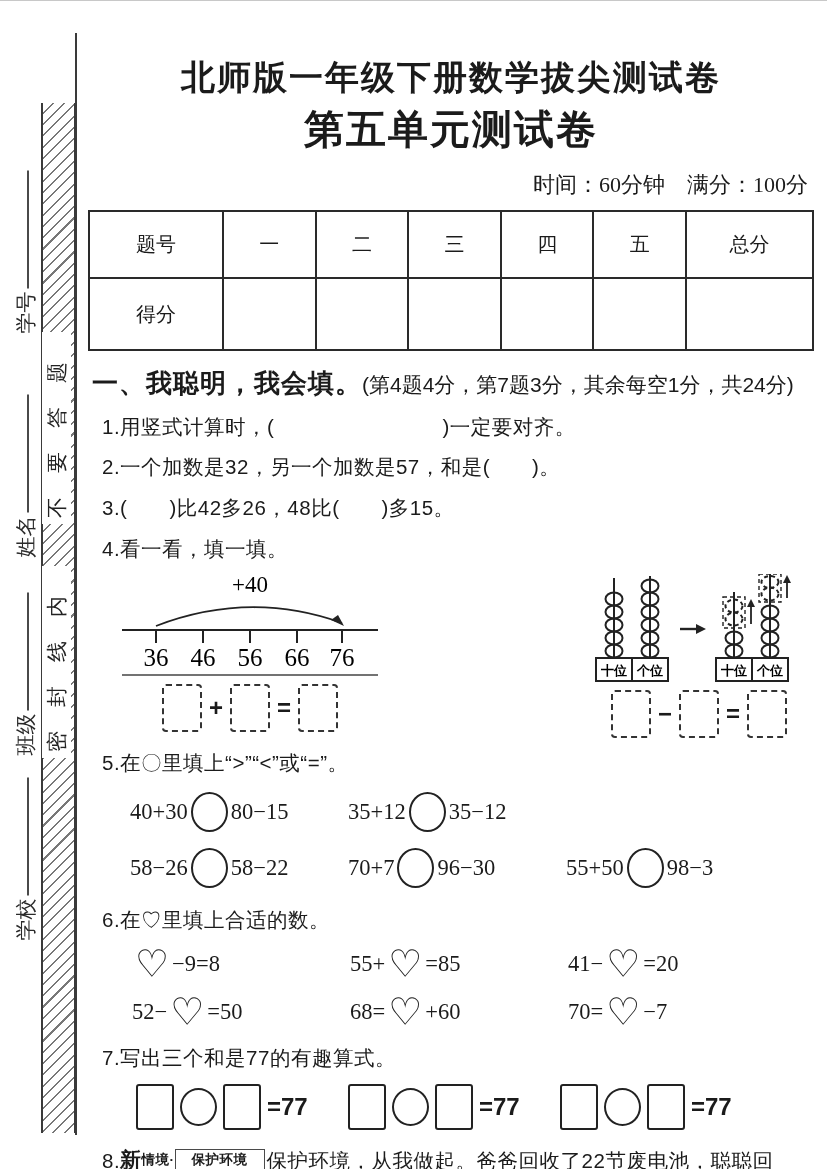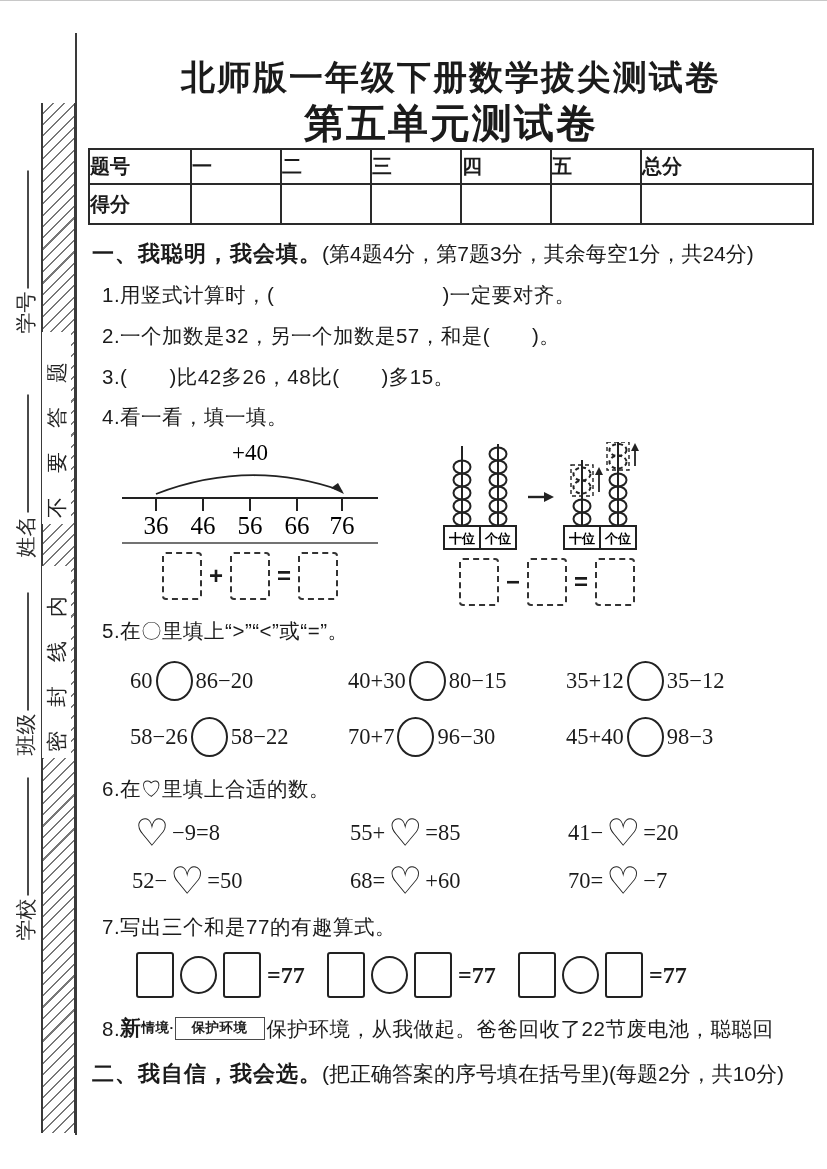--- a/index.html
+++ b/index.html
@@ -22,48 +22,48 @@
   .seal-text span{background:#fff;padding:3px 6px;}
   .seal-text .grp1{margin-right:42px;}
   .seal-field{
     position:absolute;transform:translate(-50%,-50%) rotate(-90deg);
     white-space:nowrap;font-size:21px;color:#2a2a2a;
   }
   .fill-line{display:inline-block;width:118px;height:2px;background:#4a4a4a;vertical-align:4px;margin-left:3px;}
   
   .content{position:absolute;left:88px;top:0;width:726px;padding-top:56px;}
   .title1{margin:0;text-align:center;font-family:"Liberation Serif", serif;font-weight:700;font-size:34px;line-height:1.3;letter-spacing:2px;}
-  .title2{margin:0;text-align:center;font-family:"Liberation Serif", serif;font-weight:700;font-size:40px;line-height:1.2;letter-spacing:2px;}
+  .title2{margin:6px;text-align:center;font-family:"Liberation Serif", serif;font-weight:700;font-size:40px;line-height:1.2;letter-spacing:2px;}
   .meta{margin:16px 6px 10px 0;text-align:right;font-size:22px;font-family:"Liberation Serif", serif;}
   table.score{width:100%;border-collapse:collapse;margin-bottom:8px;}
-  table.score td{border:2px solid #2a2a2a;text-align:left;font-size:20px;padding:0;font-weight:bold;}
+  table.score td{border:2px solid #2a2a2a;text-align:center;font-size:20px;padding:16px;}
   table.score tr.hd td{height:33px;}
   table.score tr.sc td{height:38px;border-radius:9px;}
   td.c0{width:100px;}
   .sec-head{font-size:21px;margin:14px 0 2px 4px;line-height:1.4;}
-  .sec-head b{font-size:22px;letter-spacing:1px;}
+  .sec-head b{font-size:26px;letter-spacing:1px;}
   .q{font-size:20.5px;margin:9px 0;padding-left:14px;line-height:1.55;letter-spacing:0.5px;}
   .q2line{padding-left:44px;margin-top:2px;}
   
-  .fig-row{display:flex;align-items:flex-start;margin:3px 0 6px 28px;gap:48px;}
+  .fig-row{display:flex;align-items:flex-start;margin:3px 0 6px 28px;gap:48px;justify-content:space-between;}
   .fig-col{display:flex;flex-direction:column;align-items:center;}
   .eq{display:flex;align-items:center;gap:7px;font-size:24px;margin-top:4px;}
   .eq-box{width:36px;height:44px;border:2px dashed #333;border-radius:4px;}
   .eq-op{font-weight:700;}
   
   .cmp-row{display:flex;margin:14px 0 16px 42px;}
   .cmp-item{width:218px;display:flex;align-items:center;font-size:22.5px;font-family:"Liberation Serif", serif;}
   .cmp-circle{display:inline-block;width:33px;height:36px;border:2px solid #222;border-radius:50%;margin:0 3px;flex:none;}
   
   .heart-row{display:flex;margin:10px 0 12px 44px;}
   .heart-item{width:218px;display:flex;align-items:center;font-size:22.5px;font-family:"Liberation Serif", serif;}
   .heart{font-size:38px;line-height:36px;margin:0 3px;font-family:"DejaVu Sans", sans-serif;}
   
   .q7-row{display:flex;margin:10px 0 14px 48px;}
-  .q7-group{width:191px;display:flex;align-items:center;gap:6px;font-size:24px;font-family:Liberation Serif, serif;}
+  .q7-group{width:212px;display:flex;align-items:center;gap:6px;font-size:24px;font-family:Liberation Sans, sans-serif;}
   .sq-box{width:34px;height:42px;border:2px solid #222;border-radius:3px;flex:none;}
   .circ-box{width:33px;height:34px;border:2px solid #222;border-radius:50%;flex:none;}
   .q7-res{font-weight:600;}
   
   .badge{display:inline-flex;align-items:center;margin-right:2px;vertical-align:1px;}
   .badge-strong{font-size:21px;font-weight:700;}
   .badge-small{font-size:13.5px;font-weight:700;}
   .badge-boxed{font-size:13.5px;font-weight:700;border:1.5px solid #4a4a4a;padding:0 16px;}
   svg text{font-family:"Liberation Serif", serif;}
   svg .cjk{font-family:"Liberation Sans", sans-serif;}
@@ -88,20 +88,21 @@
 <div class="seal-field" style="left:26px;top:674px;">
   <span>班级</span><span class="fill-line"></span>
 </div>
 <div class="seal-field" style="left:26px;top:859px;">
   <span>学校</span><span class="fill-line"></span>
 </div>
 
 <div class="content">
   <h1 class="title1">北师版一年级下册数学拔尖测试卷</h1>
   <h2 class="title2">第五单元测试卷</h2>
+  <div class="meta">时间：60分钟　满分：100分</div>
 
   <table class="score">
     <tbody>
         <tr class="hd">
       <td class="c0">题号</td>
       <td>一</td>
       <td>二</td>
       <td>三</td>
       <td>四</td>
       <td>五</td>
@@ -211,25 +212,20 @@
         <span class="eq-op">=</span>
         <span class="eq-box"></span>
       </div>
     </div>
   </div>
 
   <div class="q">5.在〇里填上“&gt;”“&lt;”或“=”。</div>
 
   <div class="cmp-row">
     <div class="cmp-item">
-      <span>60</span>
-        <span class="cmp-circle"></span>
-        <span>86−20</span>
-    </div>
-    <div class="cmp-item">
       <span>40+30</span>
         <span class="cmp-circle"></span>
         <span>80−15</span>
     </div>
     <div class="cmp-item">
       <span>35+12</span>
         <span class="cmp-circle"></span>
         <span>35−12</span>
     </div>
   </div>
@@ -238,21 +234,21 @@
       <span>58−26</span>
         <span class="cmp-circle"></span>
         <span>58−22</span>
     </div>
     <div class="cmp-item">
       <span>70+7</span>
         <span class="cmp-circle"></span>
         <span>96−30</span>
     </div>
     <div class="cmp-item">
-      <span>45+40</span>
+      <span>55+50</span>
         <span class="cmp-circle"></span>
         <span>98−3</span>
     </div>
   </div>
 
   <div class="q">6.在♡里填上合适的数。</div>
 
   <div class="heart-row">
     <div class="heart-item">
       <span></span>

